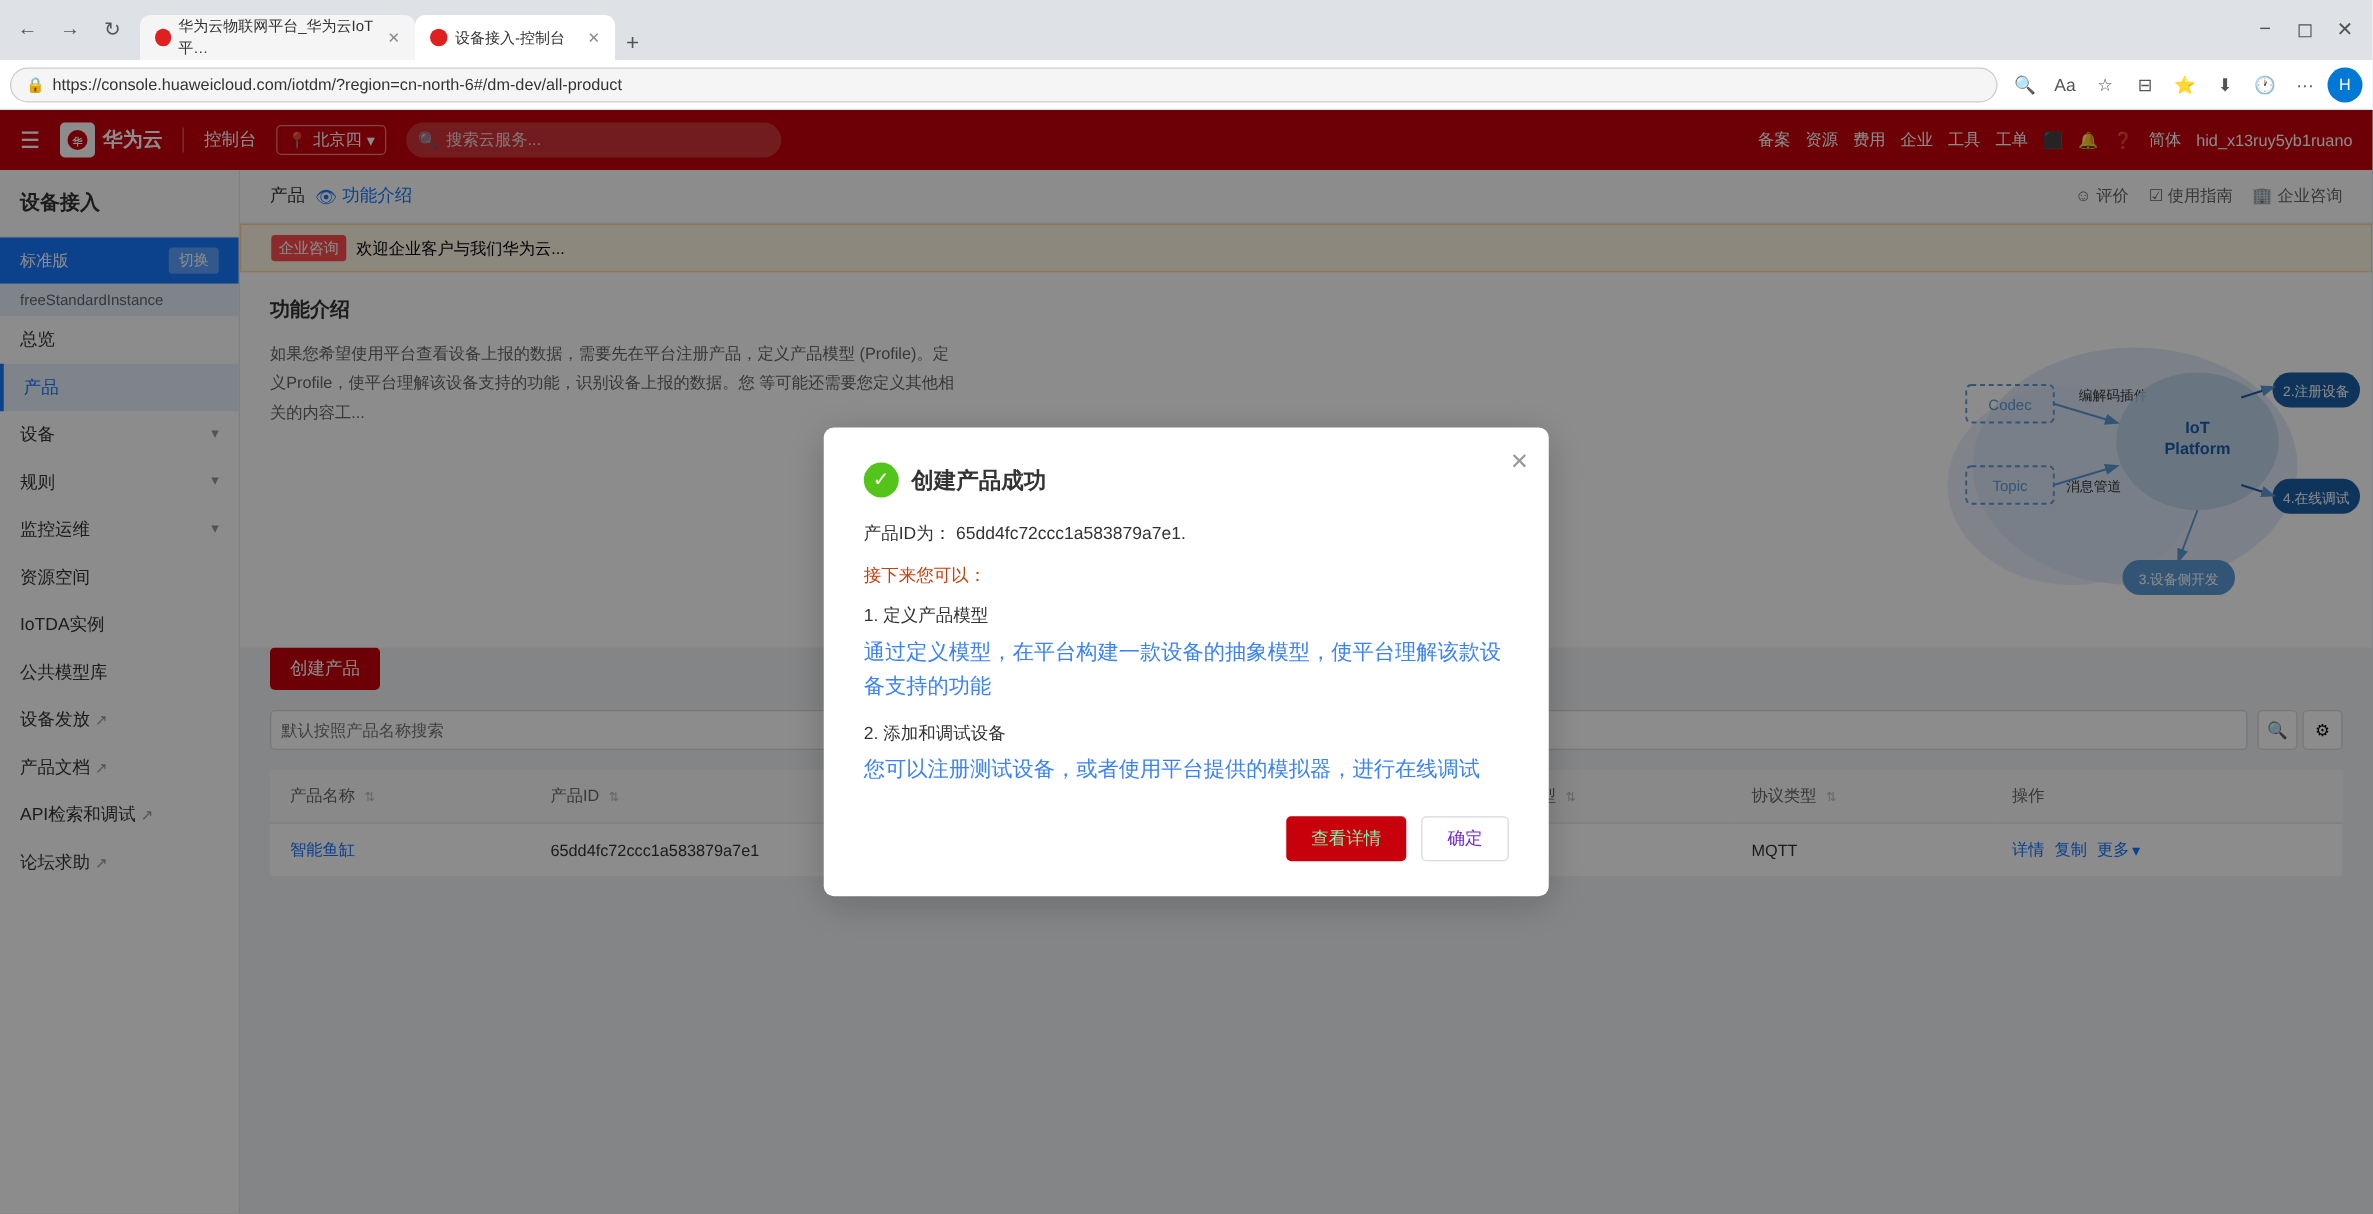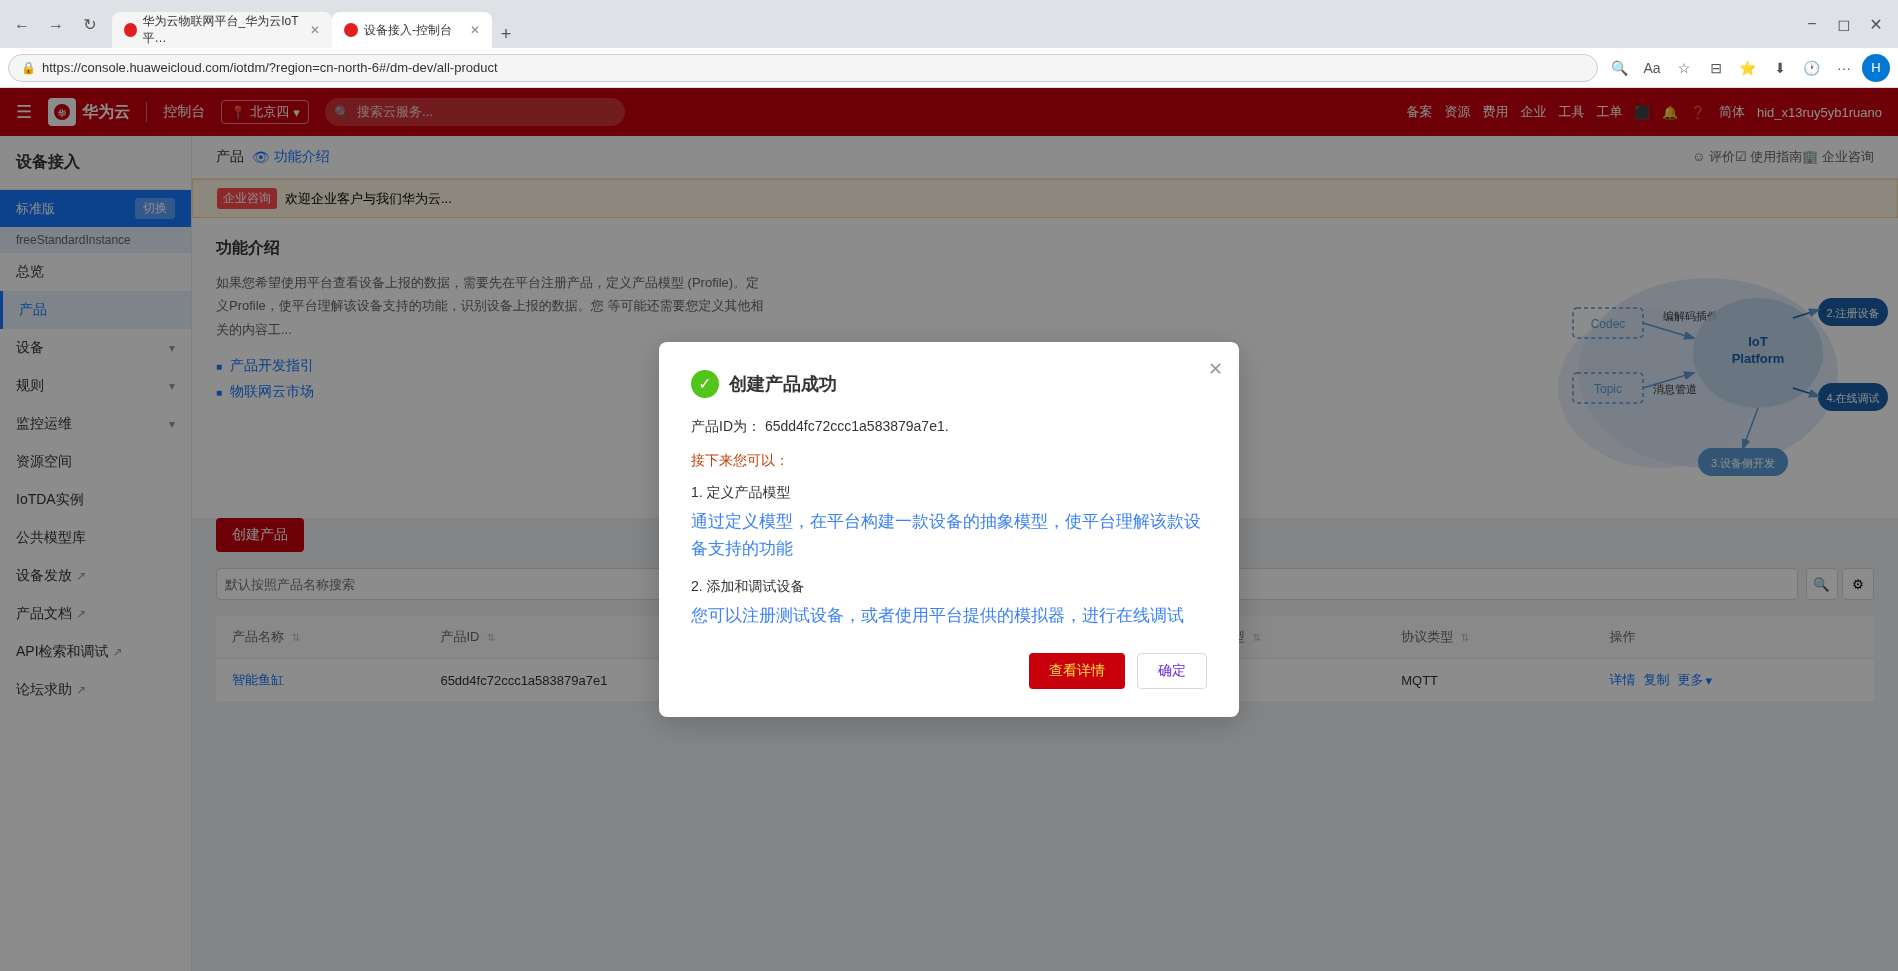--- a/index.html
+++ b/index.html
@@ -215,21 +215,20 @@
       font-size: 12px;
       color: #666;
       background: #e8f0fe;
     }
     .sidebar-item {
       padding: 10px 16px;
       font-size: 14px;
       color: #333;
       cursor: pointer;
       display: flex;
-      align-items: center;
       justify-content: space-between;
     }
     .sidebar-item.active {
       color: #1677ff;
       background: #e8f0fe;
       border-left: 3px solid #1677ff;
     }
     .sidebar-item .chevron { color: #999; font-size: 12px; }
     .sidebar-item-ext { display: flex; align-items: center; gap: 4px; }
     .ext-icon { color: #999; font-size: 12px; }
@@ -246,21 +245,21 @@
       border-bottom: 1px solid #e8e8e8;
       display: flex;
       align-items: center;
       justify-content: space-between;
     }
     .breadcrumb-area {
       display: flex; align-items: center; gap: 8px;
     }
     .breadcrumb-active { color: #333; font-weight: 500; }
     .content-actions {
-      display: flex; font-size: 13px; color: #666;
+      display: flex; gap: 16px; font-size: 13px; color: #666;
     }
     .content-actions span { cursor: pointer; }
 
     .banner {
       background: #fff7e6;
       border: 1px solid #ffd591;
       padding: 8px 24px;
       display: flex;
       align-items: center;
       gap: 8px;
@@ -425,21 +424,21 @@
       line-height: 1.6;
     }
     .dialog-actions {
       display: flex;
       justify-content: flex-end;
       gap: 12px;
       margin-top: 24px;
     }
     .btn-primary {
       background: #c7000b;
-      color: #fde047;
+      color: #86efac;
       border: none;
       padding: 8px 20px;
       border-radius: 4px;
       font-size: 14px;
       cursor: pointer;
     }
     .btn-default {
       background: #fff;
       color: #6d28d9;
       border: 1px solid #d9d9d9;
@@ -617,28 +616,20 @@
 
       <div class="banner">
         <span class="banner-tag">企业咨询</span>
         <span>欢迎企业客户与我们华为云...</span>
       </div>
 
       <div style="position:relative;background:#fff;min-height:300px;overflow:hidden;">
         <div class="section-body" style="max-width:600px;">
           <div class="section-title">功能介绍</div>
           <div class="section-desc">如果您希望使用平台查看设备上报的数据，需要先在平台注册产品，定义产品模型 (Profile)。定义Profile，使平台理解该设备支持的功能，识别设备上报的数据。您 等可能还需要您定义其他相关的内容工...</div>
-          <div class="link-list">
-            <div class="link-item">
-              <span>产品开发指引</span>
-            </div>
-            <div class="link-item">
-              <span>物联网云市场</span>
-            </div>
-          </div>
         </div>
 
         <div style="position:absolute;right:0;top:0;width:500px;height:320px;">
           <svg width="500" height="320" viewBox="0 0 500 320">
 
             <ellipse cx="310" cy="155" rx="130" ry="95" fill="#d6e4f7" opacity="0.7"></ellipse>
             <ellipse cx="260" cy="170" rx="100" ry="80" fill="#d6e4f7" opacity="0.5"></ellipse>
 
             <rect x="175" y="90" width="70" height="30" rx="4" fill="none" stroke="#5c9bd6" stroke-width="1.5" stroke-dasharray="4,3"></rect>
             <text x="210" y="110" text-anchor="middle" font-size="12" fill="#5c9bd6">Codec</text>

